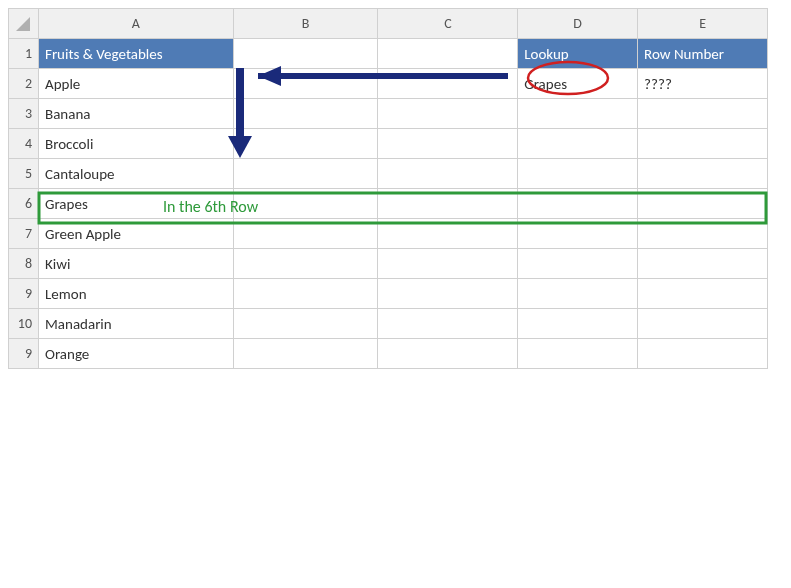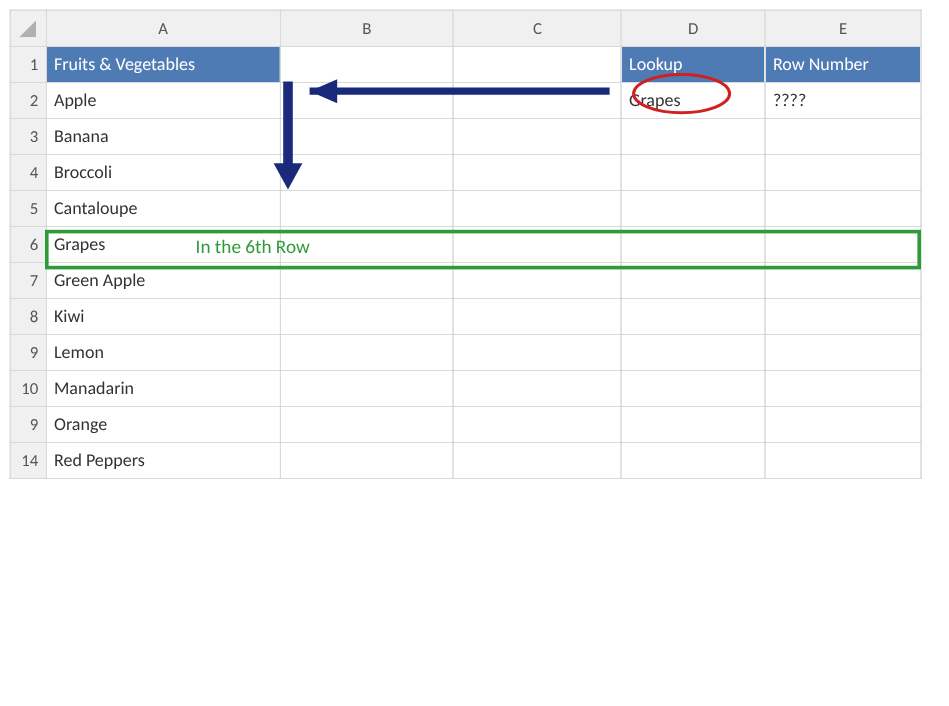--- a/index.html
+++ b/index.html
@@ -173,28 +173,20 @@
     <td class="col-E"></td>
   </tr>
   <tr>
     <td class="rowhead">9</td>
     <td class="col-A">Orange</td>
     <td class="col-B"></td>
     <td class="col-C"></td>
     <td class="col-D"></td>
     <td class="col-E"></td>
   </tr>
-  <tr>
-    <td class="rowhead">14</td>
-    <td class="col-A">Red Peppers</td>
-    <td class="col-B"></td>
-    <td class="col-C"></td>
-    <td class="col-D"></td>
-    <td class="col-E"></td>
-  </tr>
 </tbody>
   </table>
 
 <div class="overlay">
   <svg width="760" height="580">
 
     <ellipse cx="560" cy="70" rx="40" ry="16" fill="none" stroke="#d02020" stroke-width="2.5"></ellipse>
 
     <g>
       <line x1="500" y1="68" x2="250" y2="68" stroke="#1a2a7a" stroke-width="6"></line>

